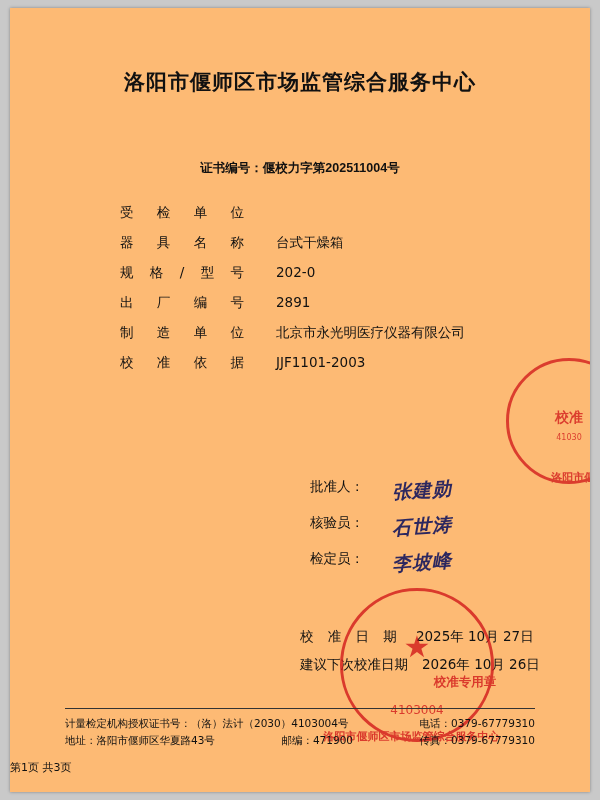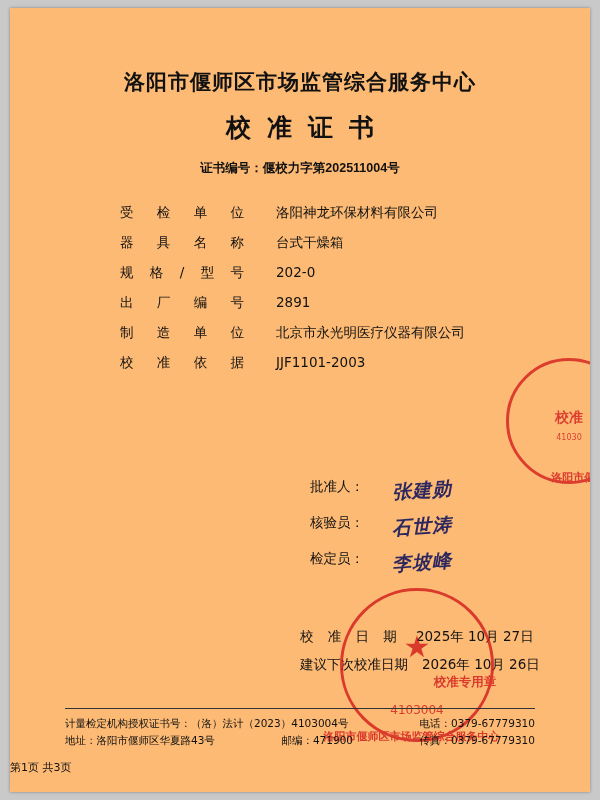--- a/index.html
+++ b/index.html
@@ -272,32 +272,30 @@
     color: #d21b1b;
   }
 </style>
 </head>
 <body>
 
 <div class="page">
   <div class="doc-inner">
 
     <div class="org-title">洛阳市偃师区市场监管综合服务中心</div>
-    <div class="cert-title">校准证书</div>
     <div class="cert-no">证书编号：偃校力字第202511004号</div>
 
     <div class="fields">
       <div class="field-row">
         <div class="field-label">
             <span class="ch">受</span>
             <span class="ch">检</span>
             <span class="ch">单</span>
             <span class="ch">位</span>
           </div>
-        <div class="field-value">洛阳神龙环保材料有限公司</div>
       </div>
       <div class="field-row">
         <div class="field-label">
             <span class="ch">器</span>
             <span class="ch">具</span>
             <span class="ch">名</span>
             <span class="ch">称</span>
           </div>
         <div class="field-value">台式干燥箱</div>
       </div>
@@ -378,21 +376,21 @@
       <div class="seal-star">★</div>
       <div class="seal-ring-text">
         <span style="transform: rotate(185deg) translate(0,-64px) rotate(-185deg) translate(-50%,0);">洛阳市偃师区市场监管综合服务中心</span>
       </div>
       <div class="seal-center-text">校准专用章</div>
       <div class="seal-bottom-text">4103004</div>
     </div>
 
     <div class="footer">
       <div class="footer-row">
-        <div class="footer-left">计量检定机构授权证书号：（洛）法计（2023）4103004号</div>
+        <div class="footer-left">计量检定机构授权证书号：（洛）法计（2030）4103004号</div>
         <div class="footer-right">电话：0379-67779310</div>
       </div>
       <div class="footer-row">
         <div class="footer-left">地址：洛阳市偃师区华夏路43号</div>
         <div class="footer-left">邮编：471900</div>
         <div class="footer-right">传真：0379-67779310</div>
       </div>
     </div>
     <div class="page-num">第1页  共3页</div>
 

